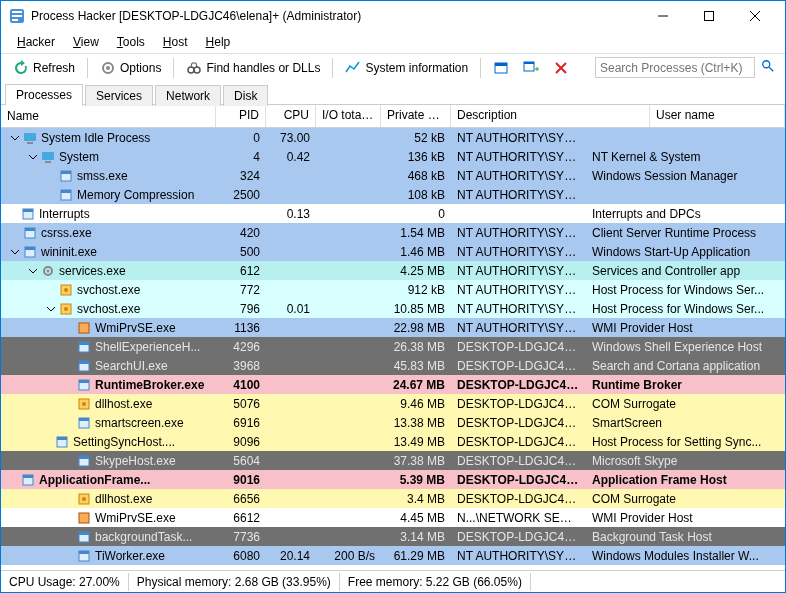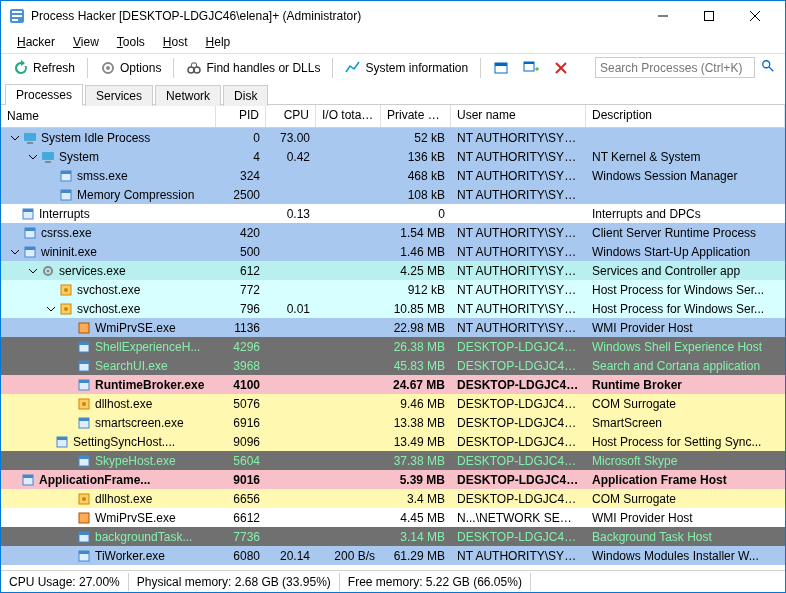--- a/index.html
+++ b/index.html
@@ -34,21 +34,21 @@
 .c-cpu  { width: 50px; text-align: right; }
 .c-io   { width: 65px; text-align: right; }
 .c-priv { width: 70px; text-align: right; }
 .c-user { width: 135px; }
 .c-desc { flex: 1; }
 .twist { width: 12px; height: 12px; display: inline-flex; align-items: center; justify-content: center; margin-right: 2px; }
 .pico { width: 14px; height: 14px; margin-right: 4px; display: inline-flex; align-items: center; justify-content: center; }
 .bg-blue   { background: #a8c8f0; }
 .bg-cyan   { background: #b8f0f0; }
 .bg-lcyan  { background: #d8ffff; }
-.bg-gray   { background: #707070; color: #86efac; }
+.bg-gray   { background: #707070; color: #e5e5e5; }
 .bg-pink   { background: #f8c0c8; font-weight: bold; }
 .bg-yellow { background: #fff8b0; }
 .bg-white  { background: #fff; }
 .status { display: flex; height: 22px; border-top: 1px solid #d0d0d0; align-items: center; }
 .status .scell { padding: 2px 8px; border-right: 1px solid #d0d0d0; }
 ::-webkit-scrollbar { width: 17px; }
 ::-webkit-scrollbar-track { background: #f0f0f0; }
 ::-webkit-scrollbar-thumb { background: #c0c0c0; border: 1px solid #a0a0a0; }
 ::-webkit-scrollbar-button { background: #f0f0f0; height: 17px; border: 1px solid #d0d0d0; }
 </style>
@@ -174,22 +174,22 @@
   <div class="tab">Disk</div>
 </div>
 
 <div class="grid">
   <div class="ghead">
     <div class="cell c-name">Name</div>
     <div class="cell c-pid">PID</div>
     <div class="cell c-cpu">CPU</div>
     <div class="cell c-io">I/O total ...</div>
     <div class="cell c-priv">Private b...</div>
+    <div class="cell c-desc">Description</div>
     <div class="cell c-user">User name</div>
-    <div class="cell c-desc">Description</div>
   </div>
   <div class="gbody" id="gbody">
       <div class="row bg-blue">
         <div class="cell c-name" style="padding-left:8px">
           <span class="twist">
             <svg width="10" height="10" viewBox="0 0 10 10">
               <path d="M1 3l4 4 4-4" fill="none" stroke="currentColor"></path>
             </svg>
           </span>
           <span class="pico">

